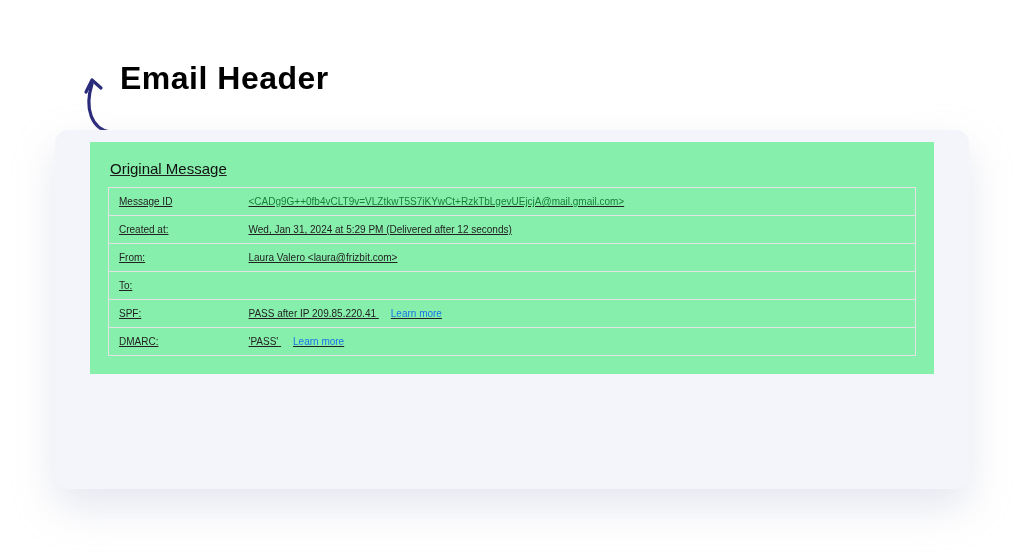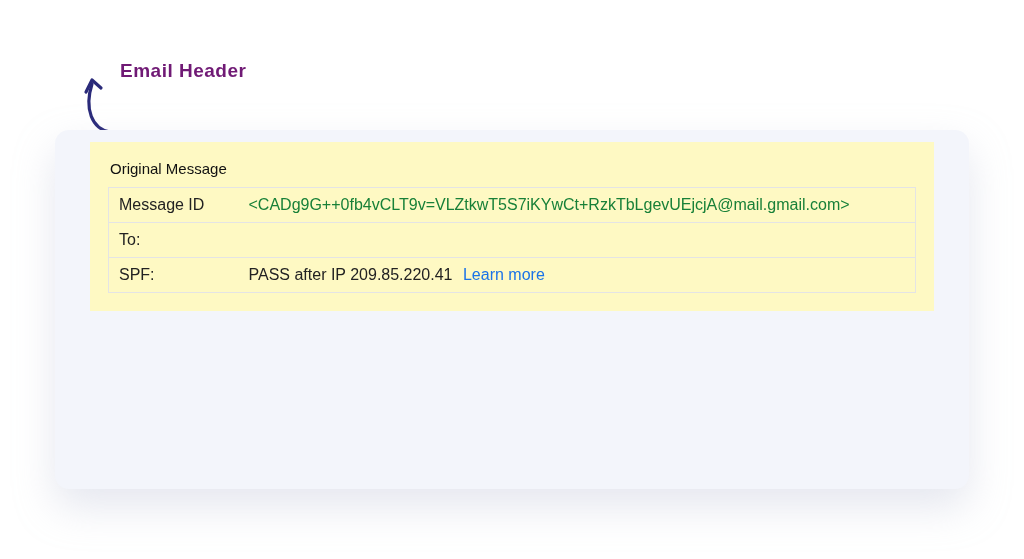--- a/index.html
+++ b/index.html
@@ -11,23 +11,23 @@
     background: #ffffff;
     font-family: Arial, Helvetica, sans-serif;
     position: relative;
     overflow: hidden;
   }
 
   .annotation {
     position: absolute;
     top: 60px;
     left: 120px;
-    font-size: 19px;
+    font-size: 32px;
     font-weight: 800;
-    color: #701a75;
+    color: #000000;
     letter-spacing: 0.5px;
   }
 
   .arrow-wrap {
     position: absolute;
     top: 74px;
     left: 72px;
     width: 50px;
     height: 70px;
   }
@@ -41,58 +41,59 @@
     background: #f3f5fb;
     border-radius: 14px;
     box-shadow: 0 18px 40px rgba(180,185,210,0.35);
   }
 
   .panel {
     position: absolute;
     top: 142px;
     left: 90px;
     right: 90px;
-    background: #fef9c3;
+    background: #86efac;
     padding: 12px 18px 18px 18px;
     font-size: 13px;
     color: #222;
+    text-decoration: underline;
   }
 
   .panel-title {
     font-size: 15px;
     color: #111;
     font-weight: 400;
     padding: 6px 2px 10px 2px;
   }
 
   table.msg {
     width: 100%;
     border-collapse: collapse;
     table-layout: fixed;
   }
   table.msg tr {
     border: 1px solid #e4e4e4;
   }
   table.msg td {
     padding: 8px 10px;
-    font-size: 16px;
+    font-size: 10px;
     vertical-align: middle;
     color: #222;
   }
   table.msg td.label {
     width: 130px;
     color: #222;
   }
   .msgid {
     color: #188038;
   }
   .link {
     color: #1a73e8;
     cursor: pointer;
-    margin-left: 6px;
+    margin-left: 12px;
   }
 </style>
 </head>
 <body>
 
 <div class="annotation">Email Header</div>
 
 <div class="arrow-wrap">
   <svg width="50" height="70" viewBox="0 0 50 70">
     <path d="M 38 58 C 20 55, 12 35, 20 10" stroke="#2a2a7a" stroke-width="3.2" fill="none" stroke-linecap="round"></path>
@@ -105,25 +106,40 @@
 <div class="panel">
   <div class="panel-title">Original Message</div>
 
   <table class="msg">
     <tbody>
         <tr>
       <td class="label">Message ID</td>
       <td><span class="msgid">&lt;CADg9G++0fb4vCLT9v=VLZtkwT5S7iKYwCt+RzkTbLgevUEjcjA@mail.gmail.com&gt;</span></td>
     </tr>
     <tr>
+      <td class="label">Created at:</td>
+      <td>Wed, Jan 31, 2024 at 5:29 PM (Delivered after 12 seconds)</td>
+    </tr>
+    <tr>
+      <td class="label">From:</td>
+      <td>Laura Valero &lt;laura@frizbit.com&gt;</td>
+    </tr>
+    <tr>
       <td class="label">To:</td>
       <td></td>
     </tr>
     <tr>
       <td class="label">SPF:</td>
       <td>
         <span>PASS after IP 209.85.220.41</span>
         <span class="link">Learn more</span>
       </td>
     </tr>
+    <tr>
+      <td class="label">DMARC:</td>
+      <td>
+        <span>'PASS'</span>
+        <span class="link">Learn more</span>
+      </td>
+    </tr>
   </tbody>
     </table>
 </div>
 
 </body></html>

